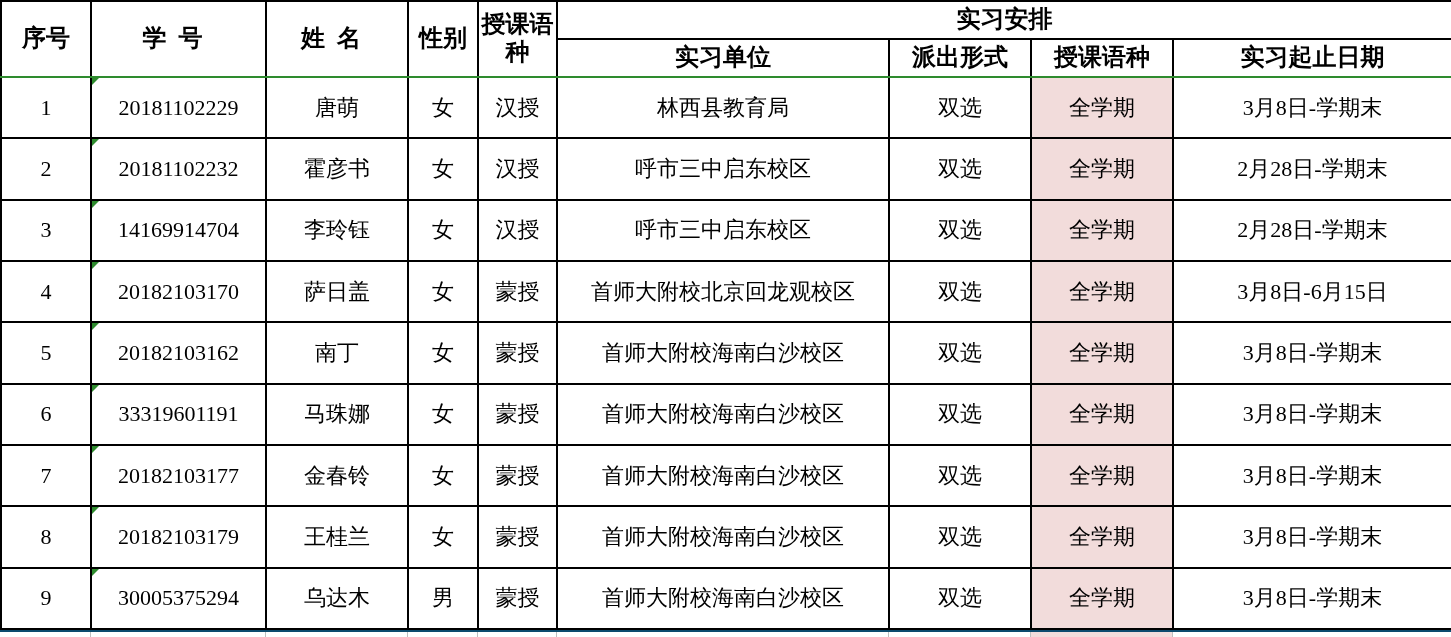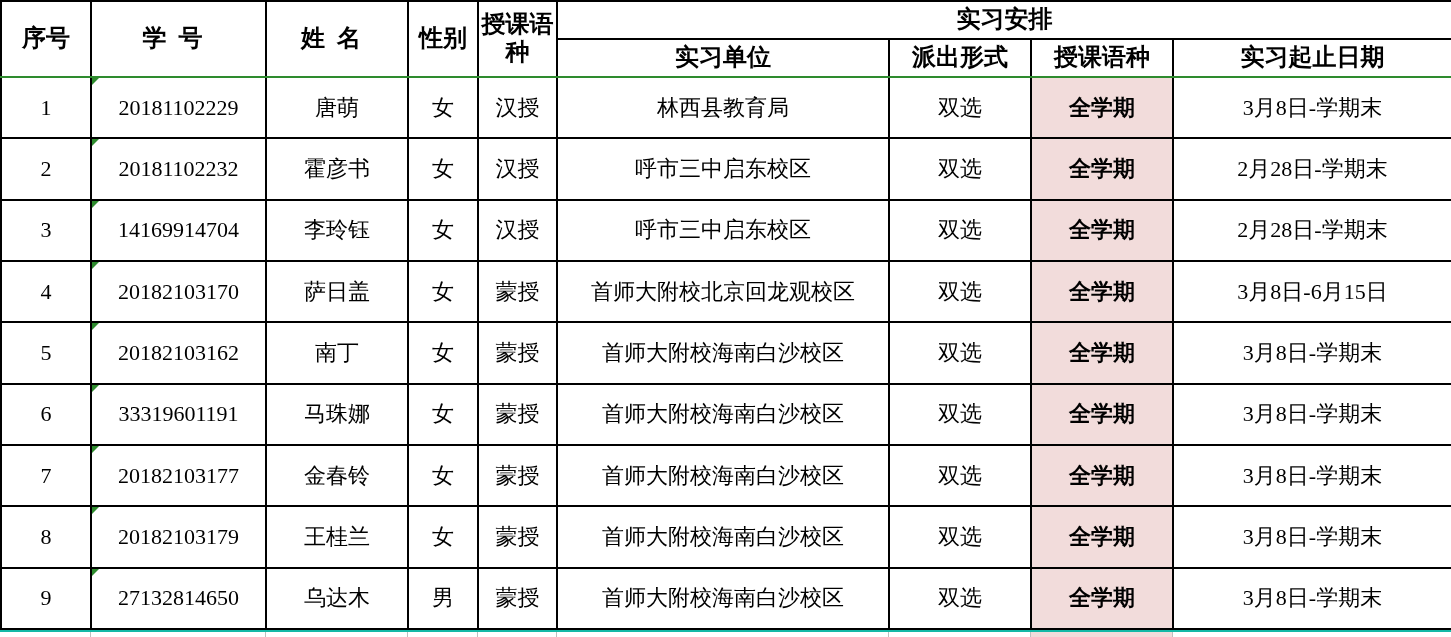--- a/index.html
+++ b/index.html
@@ -5,21 +5,21 @@
   :root{
     --border:#000000;
     --green:#2e8b2e;
     --pink:#f2dcdb;
   }
   *{box-sizing:border-box;}
   html,body{margin:0;padding:0;background:#ffffff;}
   .screen{
     position:relative;
     width:1451px;height:637px;
-    background:#14b8a6;
+    background:#0c4a6e;
     overflow:hidden;
     font-family:"Liberation Serif","DejaVu Serif",serif;
     color:#000;
   }
   table.sheet{
     position:absolute;top:0;left:0;
     width:1451px;height:630px;
     border-collapse:collapse;
     table-layout:fixed;
   }
@@ -48,21 +48,21 @@
   .sp{letter-spacing:0.5em;padding-left:0.5em;}
   
   td.idcell{position:relative;font-size:24px;}
   .tri{
     position:absolute;top:0;left:0;
     width:0;height:0;
     border-top:7px solid var(--green);
     border-right:7px solid transparent;
   }
   
-  .pink{background:var(--pink) !important;font-weight:bold;}
+  .pink{background:var(--pink) !important;}
   
   .partial-row{
     position:absolute;left:0;top:632px;width:1451px;height:5px;
     background:#ffffff;
   }
   .partial-row .pinkseg{
     position:absolute;left:1030px;top:0;width:142px;height:5px;
     background:var(--pink);
   }
   .partial-row .gl{
@@ -185,21 +185,21 @@
         <td>王桂兰</td>
         <td>女</td>
         <td>蒙授</td>
         <td>首师大附校海南白沙校区</td>
         <td>双选</td>
         <td class="pink">全学期</td>
         <td>3月8日-学期末</td>
       </tr>
       <tr>
         <td>9</td>
-        <td class="idcell"><span class="tri"></span><span>27132814650</span></td>
+        <td class="idcell"><span class="tri"></span><span>30005375294</span></td>
         <td>乌达木</td>
         <td>男</td>
         <td>蒙授</td>
         <td>首师大附校海南白沙校区</td>
         <td>双选</td>
         <td class="pink">全学期</td>
         <td>3月8日-学期末</td>
       </tr>
     </tbody>
   </table>

